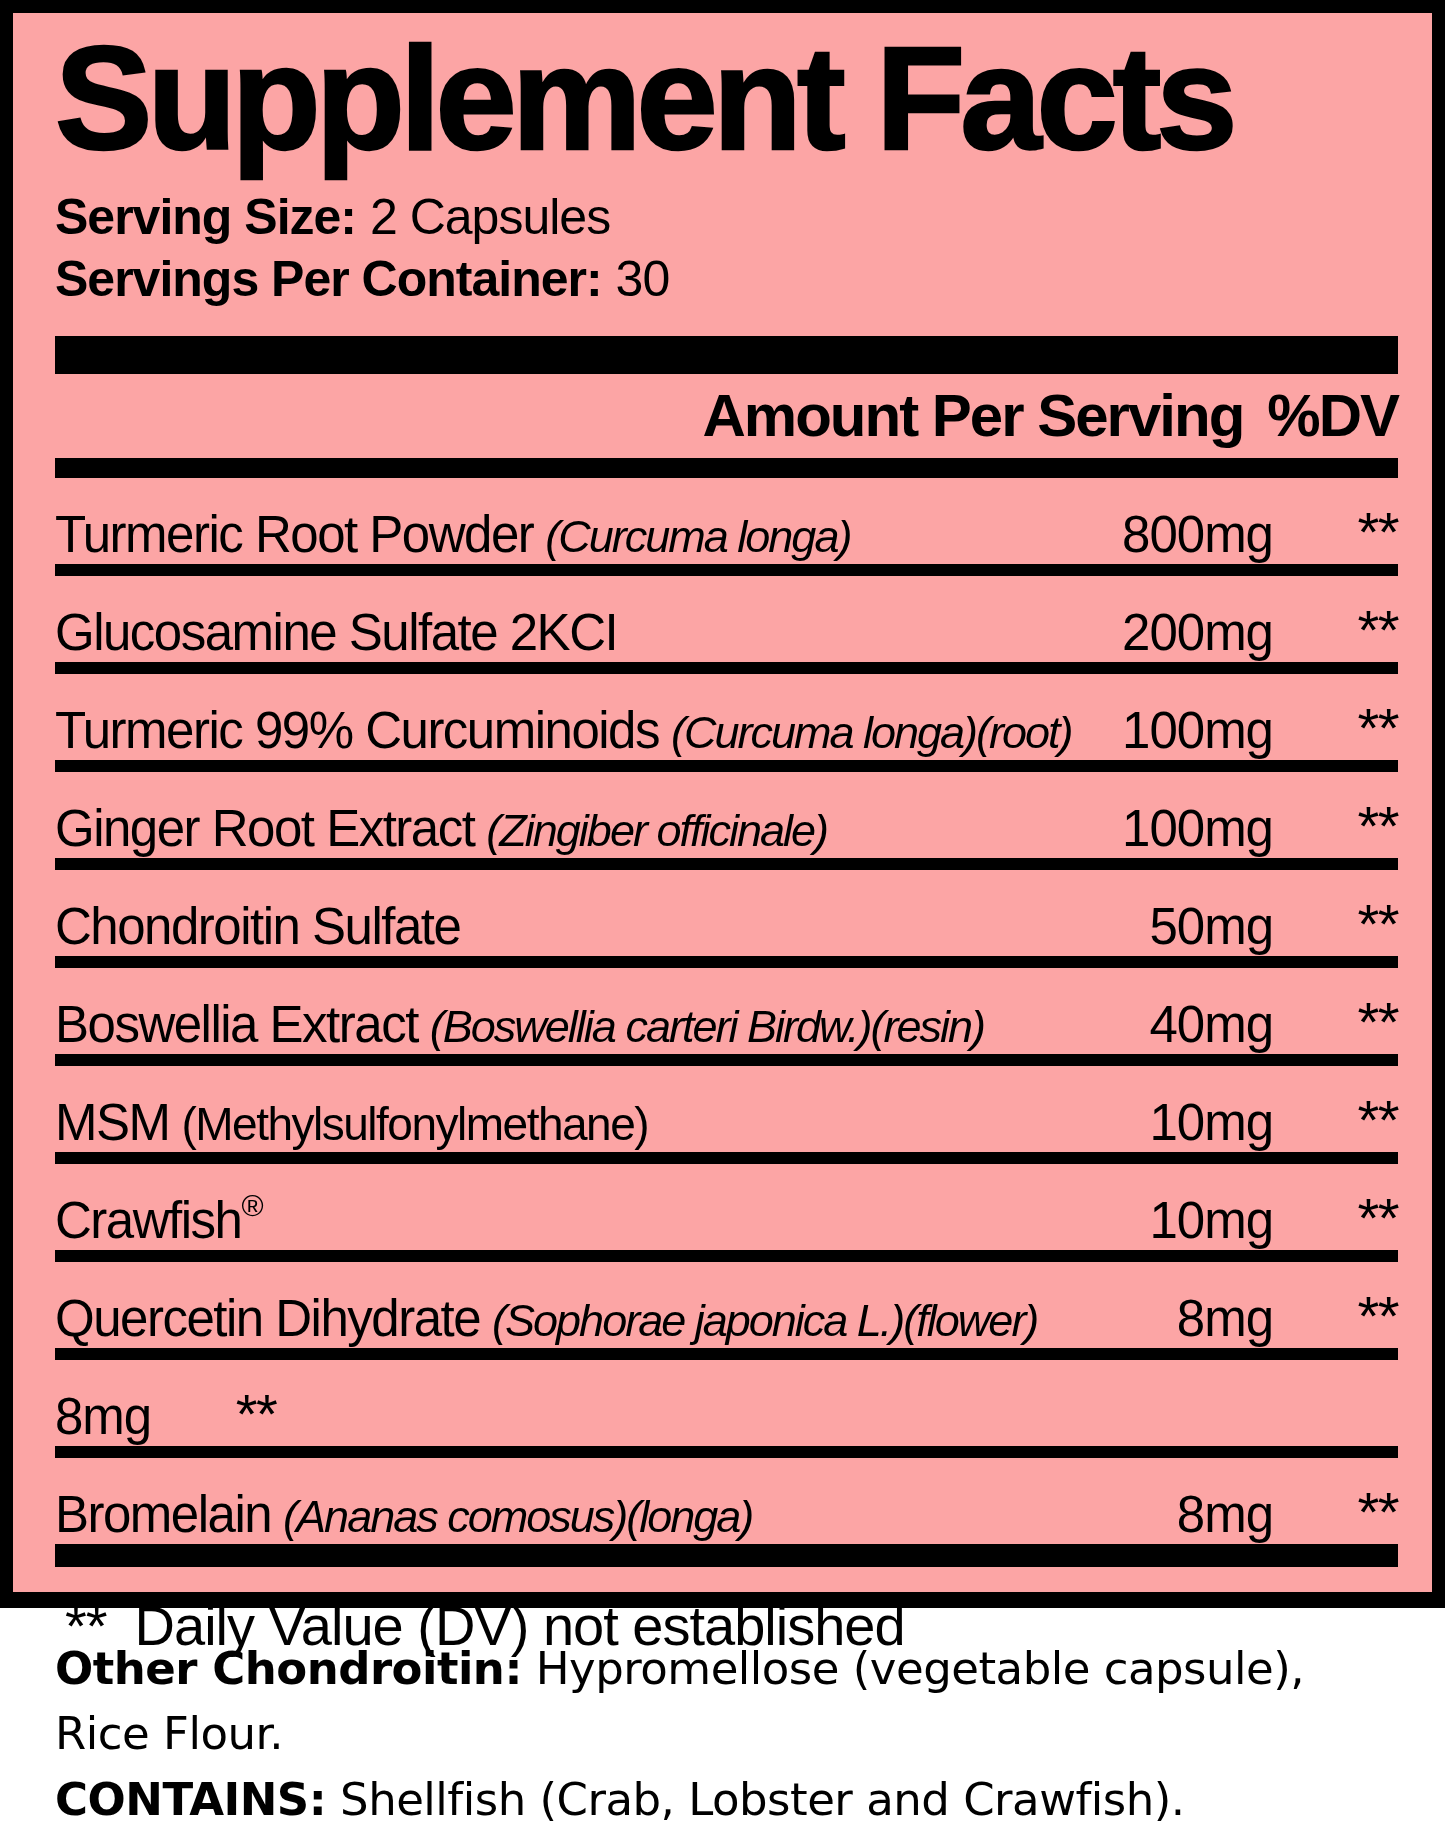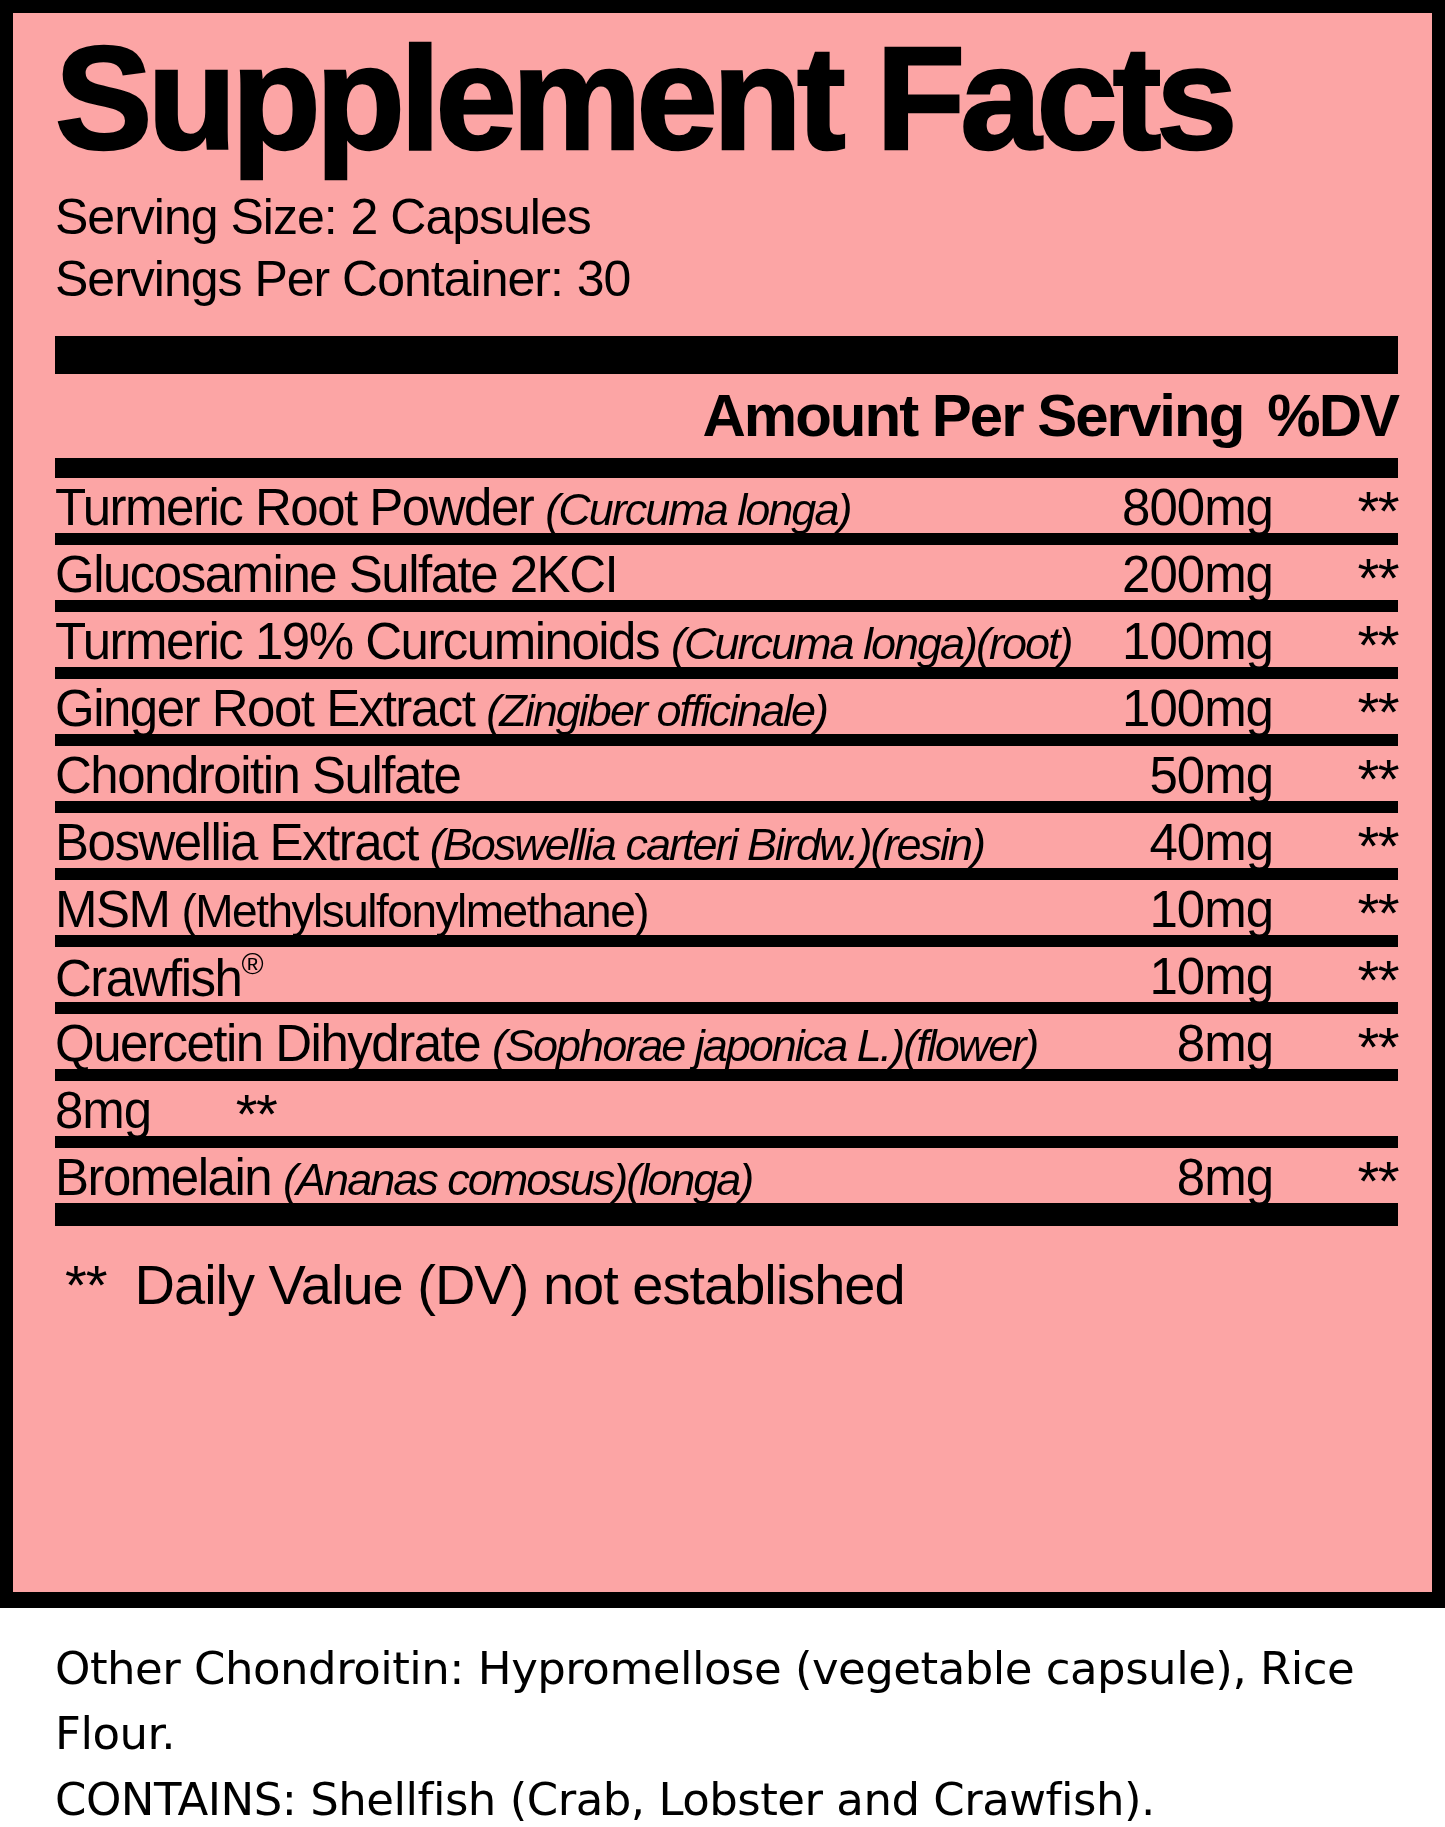--- a/index.html
+++ b/index.html
@@ -36,21 +36,21 @@
     margin: 0;
   }
 
   .serving-block {
     margin-top: 12px;
     font-size: 50px;
     line-height: 1.24;
     letter-spacing: -1px;
   }
   .serving-line { white-space: nowrap; }
-  .b { font-weight: normal; }
+  .b { font-weight: bold; }
   .serving-value { margin-left: 14px; }
 
   .bar-thick-top { height: 38px; background: #000; margin-top: 26px; }
   .bar-thin     { height: 20px; background: #000; }
   .bar-thick-bottom { height: 23px; background: #000; }
 
   .header-row {
     height: 84px;
     display: flex;
     align-items: center;
@@ -58,22 +58,22 @@
     gap: 24px;
     font-weight: bold;
     font-size: 60px;
     letter-spacing: -2px;
     white-space: nowrap;
   }
 
   
   .row {
     display: flex;
-    align-items: flex-start;
-    height: 55px;
+    align-items: flex-end;
+    height: 86px;
     font-size: 51px;
     letter-spacing: -1.5px;
   }
   .row + .row { border-top: 12px solid #000; }
   .rname {
     flex: 1 1 auto;
     min-width: 0;
     white-space: nowrap;
     overflow: hidden;
   }
@@ -135,21 +135,21 @@
     <span class="rdv">**</span>
   </div>
 
   <div class="row">
     <span class="rname"><span class="rname-main">Glucosamine Sulfate 2KCI</span></span>
     <span class="ramt">200mg</span>
     <span class="rdv">**</span>
   </div>
 
   <div class="row">
-    <span class="rname"><span class="rname-main">Turmeric 19% Curcuminoids</span><span class="rsci">(Curcuma longa)(root)</span></span>
+    <span class="rname"><span class="rname-main">Turmeric 99% Curcuminoids</span><span class="rsci">(Curcuma longa)(root)</span></span>
     <span class="ramt">100mg</span>
     <span class="rdv">**</span>
   </div>
 
   <div class="row">
     <span class="rname"><span class="rname-main">Ginger Root Extract</span><span class="rsci">(Zingiber officinale)</span></span>
     <span class="ramt">100mg</span>
     <span class="rdv">**</span>
   </div>
 

